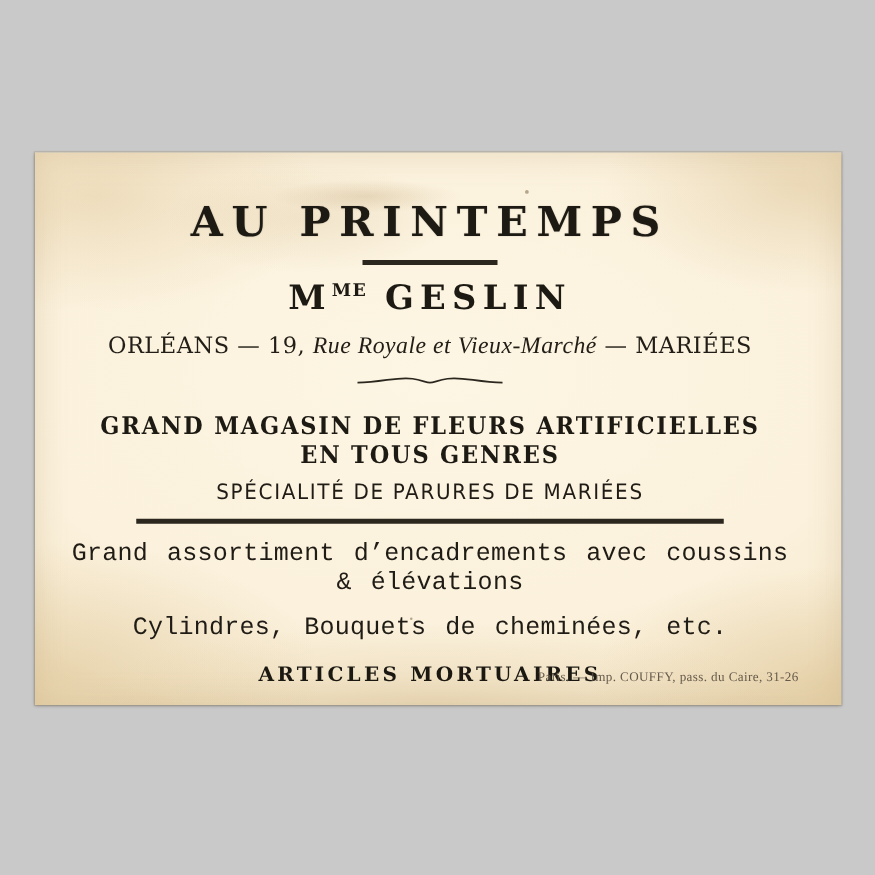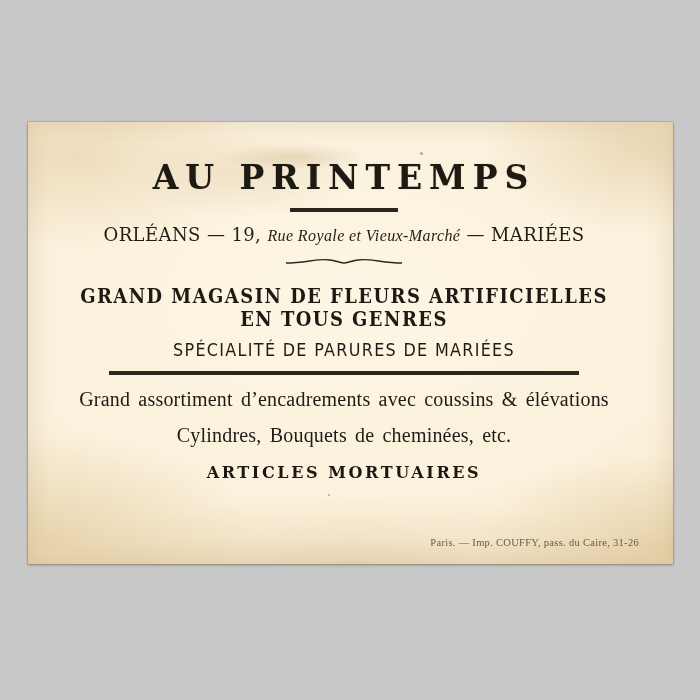--- a/index.html
+++ b/index.html
@@ -102,21 +102,21 @@
   .address {
     font-family: "DejaVu Serif", serif;
     font-size: 18px;
     letter-spacing: 0.4px;
     margin: 12px 0 0 0;
     color: #221e17;
   }
   .address .ital {
     font-style: italic;
     font-family: "Liberation Serif", serif;
-    font-size: 16px;
+    font-size: 19px;
   }
 
   
   .flourish {
     margin: 10px auto 8px auto;
     width: 120px;
     height: 12px;
     color: #2b271f;
   }
 
@@ -132,21 +132,21 @@
   .line-specialty {
     font-family: "DejaVu Sans", sans-serif;
     font-size: 17px;
     letter-spacing: 1.4px;
     transform: scaleX(0.94);
     color: #201c15;
     margin: 9px 0 0 0;
   }
 
   .body-line {
-    font-family: Liberation Serif, serif;
+    font-family: Liberation Mono, monospace;
     font-size: 20px;
     letter-spacing: 0.2px;
     color: #1f1b15;
     margin: 13px 0 0 0;
     word-spacing: 3px;
   }
 
   .mortuaires {
     font-family: "DejaVu Serif", serif;
     font-size: 16px;
@@ -198,20 +198,21 @@
     <div class="stain"></div>
     <div class="speck" style="left:392px; top:30px;"></div>
     <div class="speck" style="left:300px; top:372px; width:2px; height:2px;"></div>
 
     <div class="inner">
 
       <div class="title">AU  PRINTEMPS</div>
 
       <hr class="rule short">
 
+      <div class="shopname"><span>M</span><span class="sup">ME</span>&nbsp;<span>GESLIN</span></div>
 
       <div class="address">
         <span>ORLÉANS — 19,</span>
         <span class="ital">Rue Royale et Vieux-Marché</span>
         <span>— MARIÉES</span>
       </div>
 
       <svg class="flourish" viewBox="0 0 120 12">
         <path d="M2 8 C 22 8, 34 3, 46 5 C 54 6.3, 57 8, 60 8 C 63 8, 66 6.3, 74 5 C 86 3, 98 8, 118 8" fill="none" stroke="#2b271f" stroke-width="1.4"></path>
       </svg>

